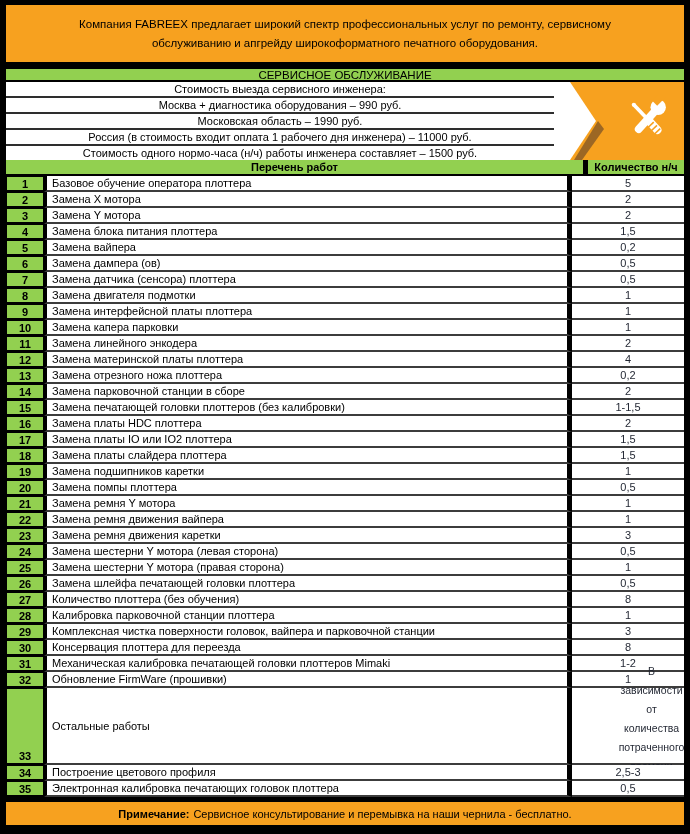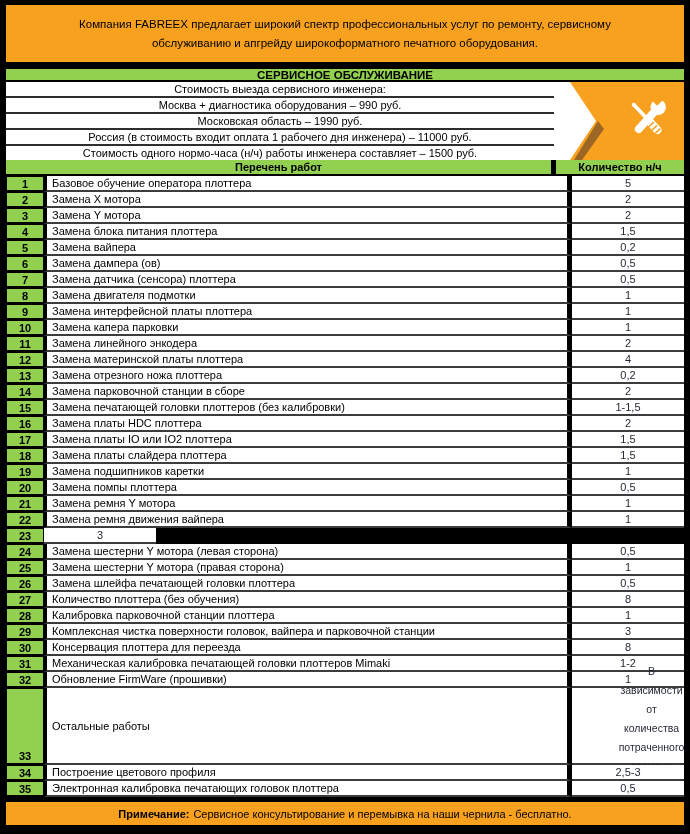--- a/index.html
+++ b/index.html
@@ -21,40 +21,40 @@
     height: 57px; background: var(--orange);
     display: flex; align-items: center; justify-content: flex-start;
     text-align: center; font-size: 11.5px; line-height: 19px;
     padding: 0 72px; margin-bottom: 6px;
   }
   
   .sec-title {
     height: 14px; background: var(--green);
     border-top: 1px solid #000; border-bottom: 2px solid #000;
     display: flex; align-items: center; justify-content: center;
-    font-weight: 700; font-size: 11.5px;
+    font-weight: 400; font-size: 11.5px;
   }
   
   .info-wrap { height: 78px; display: flex; }
   .info-rows { flex: 1; background: #fff; display: flex; flex-direction: column; }
   .info-row {
     flex: 1; display: flex; align-items: center; justify-content: center;
     font-size: 11px; margin-right: 16px; border-bottom: 2px solid #2e2e2e;
   }
   .info-row:last-child { border-bottom: none; }
   .tools-block { width: 114px; background: var(--orange); position: relative; }
   .chevron-svg { position: absolute; left: 0; top: 0; height: 78px; width: 36px; }
   .tools-svg { position: absolute; right: 12px; top: 50%; transform: translateY(-50%); width: 52px; height: 52px; }
   
   .thead {
     height: 16px; display: flex; background: var(--green);
     border-bottom: 2px solid #000; font-weight: 700; font-size: 11px;
   }
   .thead .th-works { flex: 1; display: flex; align-items: center; justify-content: center; border-right: 5px solid #000; }
-  .thead .th-hours { width: 128px; display: flex; align-items: center; justify-content: center; }
+  .thead .th-hours { width: 96px; display: flex; align-items: center; justify-content: center; }
   
   .trow { height: 16px; display: flex; }
   .trow33 { height: 77px; display: flex; }
   .cell-num {
     width: 38px; background: var(--green);
     border: 1px solid #000; border-bottom: 2px solid #000;
     display: flex; align-items: center; justify-content: center;
     font-size: 11px; font-weight: 700;
   }
   .cell-label {
@@ -274,20 +274,21 @@
   </div>
 
   <div class="trow">
     <div class="cell-num">22</div>
     <div class="cell-label">Замена ремня движения вайпера</div>
     <div class="cell-val">1</div>
   </div>
 
   <div class="trow">
     <div class="cell-num">23</div>
+    <div class="cell-label">Замена ремня движения каретки</div>
     <div class="cell-val">3</div>
   </div>
 
   <div class="trow">
     <div class="cell-num">24</div>
     <div class="cell-label">Замена шестерни Y мотора (левая сторона)</div>
     <div class="cell-val">0,5</div>
   </div>
 
   <div class="trow">

